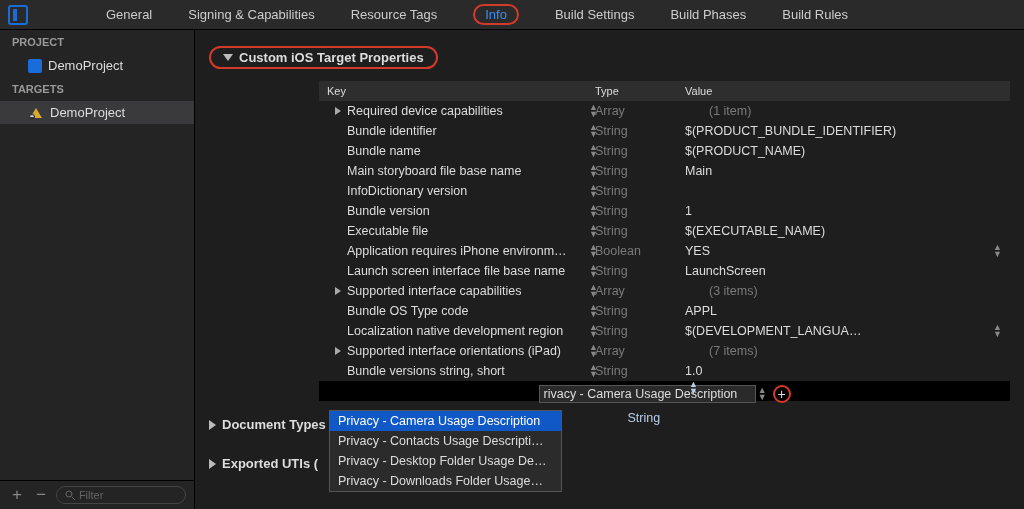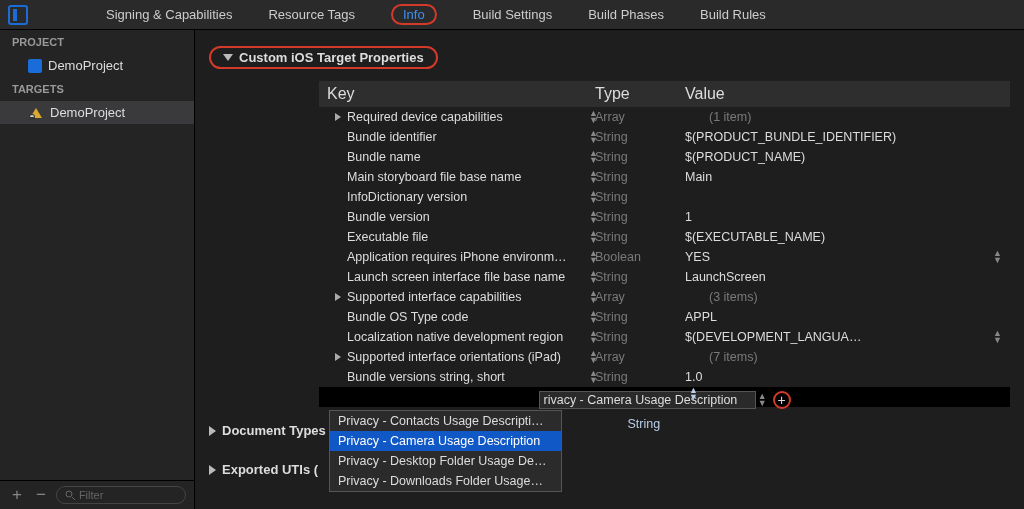--- a/index.html
+++ b/index.html
@@ -19,21 +19,21 @@
     .sb-icon-target { display: inline-flex; align-items: center; gap: 0; }
     .sb-bottom { margin-top: auto; border-top: 1px solid #000; padding: 4px 8px; display: flex; align-items: center; gap: 6px; }
     .sb-plus, .sb-minus { color: #888; font-size: 17px; cursor: pointer; padding: 0 4px; }
     .sb-filter { display: flex; align-items: center; gap: 4px; color: #666; border: 1px solid #444; border-radius: 10px; padding: 2px 8px; flex: 1; font-size: 11px; text-align: right; }
     .main { flex: 1; background: #1e1e1e; overflow: auto; padding: 10px 14px; }
     .disclosure { display: flex; align-items: flex-start; gap: 6px; font-weight: 600; color: #ddd; padding: 6px 0; cursor: pointer; }
     .tri-down { width: 0; height: 0; border-left: 5px solid transparent; border-right: 5px solid transparent; border-top: 7px solid #bbb; }
     .tri-right { width: 0; height: 0; border-top: 5px solid transparent; border-bottom: 5px solid transparent; border-left: 7px solid #bbb; }
     .section-label-highlight { border: 2.5px solid #d43a2a; border-radius: 14px; padding: 2px 12px; display: inline-flex; align-items: center; gap: 6px; }
     .plist-area { margin-left: 110px; margin-top: 6px; }
-    .plist-header { display: flex; background: #2e2e2e; color: #ddd; font-weight: 500; font-size: 16px; align-items: center; }
+    .plist-header { display: flex; background: #2e2e2e; color: #ddd; font-weight: 500; font-size: 11px; align-items: center; }
     .col-key { width: 268px; padding: 4px 8px; }
     .col-type { width: 90px; padding: 4px 8px; }
     .col-value { flex: 1; padding: 4px 8px; }
     .plist-row { display: flex; align-items: center; height: 20px; font-size: 12.5px; position: relative; }
     .plist-row .col-key { display: flex; align-items: center; color: #ddd; padding-left: 28px; }
     .plist-row .col-key.has-arrow { padding-left: 16px; }
     .sm-tri { width: 0; height: 0; border-top: 4px solid transparent; border-bottom: 4px solid transparent; border-left: 6px solid #aaa; margin-right: 6px; }
     .plist-row .col-type { color: #7a7a7a; }
     .plist-row .col-value { color: #ddd; }
     .plist-row .col-value.dim { color: #7a7a7a; margin-left: 24px; }
@@ -49,20 +49,21 @@
     .doc-section { display: flex; align-items: center; gap: 6px; font-weight: 600; color: #ddd; padding: 8px 0; margin-top: 8px; cursor: pointer; }
     .right-stepper { position: absolute; right: 8px; color: #888; font-size: 9px; line-height: 7px; display: flex; flex-direction: column; }
   </style>
 </head>
 <body>
 
 <div class="top-tabs">
   <div class="left-icon">
       <div class="left-icon-inner"></div>
     </div>
+  <div class="tab-item">General</div>
   <div class="tab-item">Signing &amp; Capabilities</div>
   <div class="tab-item">Resource Tags</div>
   <div class="tab-item active">
       <span class="tab-highlight">Info</span>
     </div>
   <div class="tab-item">Build Settings</div>
   <div class="tab-item">Build Phases</div>
   <div class="tab-item">Build Rules</div>
 </div>
 
@@ -302,18 +303,18 @@
     </div>
     <div class="doc-section">
       <span class="tri-right"></span>
       <span>Exported UTIs (</span>
     </div>
   </div>
 </div>
 
 <div class="suggest-box">
   <div id="suggest-items">
+      <div class="suggest-item sel">Privacy - Camera Usage Description</div>
       <div class="suggest-item">Privacy - Contacts Usage Descripti…</div>
-      <div class="suggest-item sel">Privacy - Camera Usage Description</div>
       <div class="suggest-item">Privacy - Desktop Folder Usage De…</div>
       <div class="suggest-item">Privacy - Downloads Folder Usage…</div>
     </div>
 </div>
 
 </body></html>

